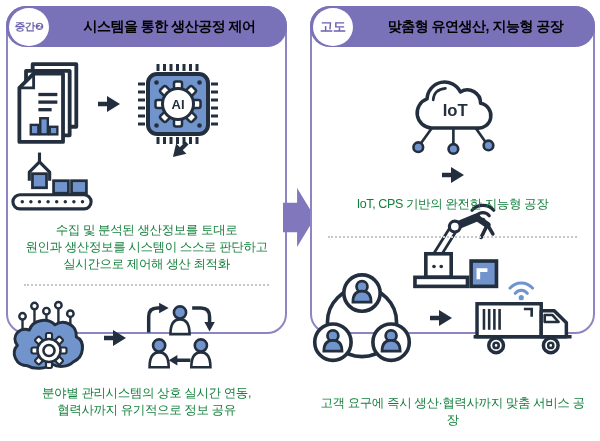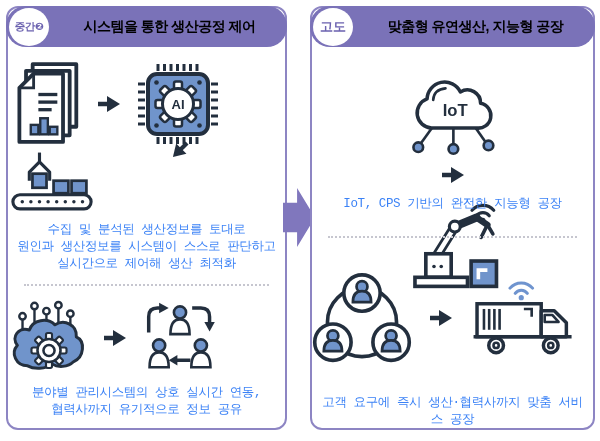--- a/index.html
+++ b/index.html
@@ -2,22 +2,22 @@
 <html><head>
 <meta charset="utf-8">
 <style>
   html,body { margin:0; padding:0; background:#fff; }
   * { box-sizing:border-box; }
   .canvas {
     position:relative; width:600px; height:441px; background:#fff; overflow:hidden;
     font-family:"Liberation Sans","DejaVu Sans",sans-serif;
   }
   .panel {
-    position:absolute; top:6px; height:424px; background:#fff;
-    border:2px solid #8d85c3; border-radius:12px;
+    position:absolute; top:6px; height:328px; background:#fff;
+    border:2px solid #8d85c3; border-radius:20px;
   }
   .panel-left  { left:6px;   width:281px; }
   .panel-right { left:310px; width:285px; }
   .panel-header {
     position:absolute; top:-2px; left:-2px; right:-2px; height:41px;
     background:#7a72b8; border-radius:20px;
     display:flex; align-items:center; justify-content:center; padding-left:46px;
   }
   .panel-title {
     margin:0; color:#000000; font-size:14px; font-weight:700; letter-spacing:-0.5px;
@@ -30,21 +30,21 @@
     color:#6c63b0; font-weight:700;
   }
   .badge-mid { font-size:10.5px; letter-spacing:-0.5px; }
   .badge-adv { font-size:13px; }
   .icon-row {
     position:absolute; left:0; right:0;
     display:flex; align-items:center; justify-content:flex-start;
   }
   .caption {
     position:absolute; left:6px; right:6px; text-align:center;
-    color:#3b82f6; font-size:12.5px; line-height:17px; letter-spacing:-0.4px;font-family:Liberation Mono, monospace;
+    color:#15803d; font-size:12.5px; line-height:17px; letter-spacing:-0.4px;
   }
   .dotted-divider {
     position:absolute; left:16px; right:16px; height:0;
     border-top:2px dotted #c6c6cf;
   }
   .stage-arrow {
     position:absolute; left:283px; top:188px; width:32px; height:59px;
     background:#8077bd;
     clip-path:polygon(0 25%, 44% 25%, 44% 0, 100% 50%, 44% 100%, 44% 75%, 0 75%);
   }

